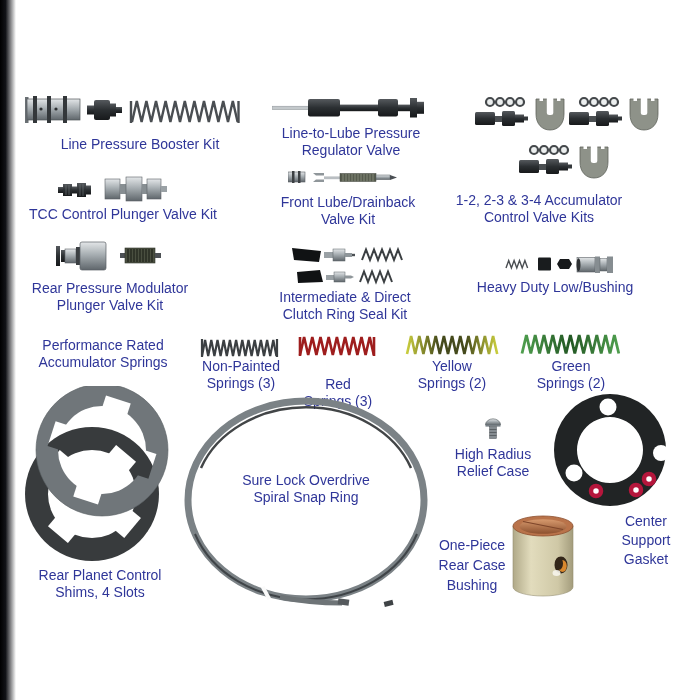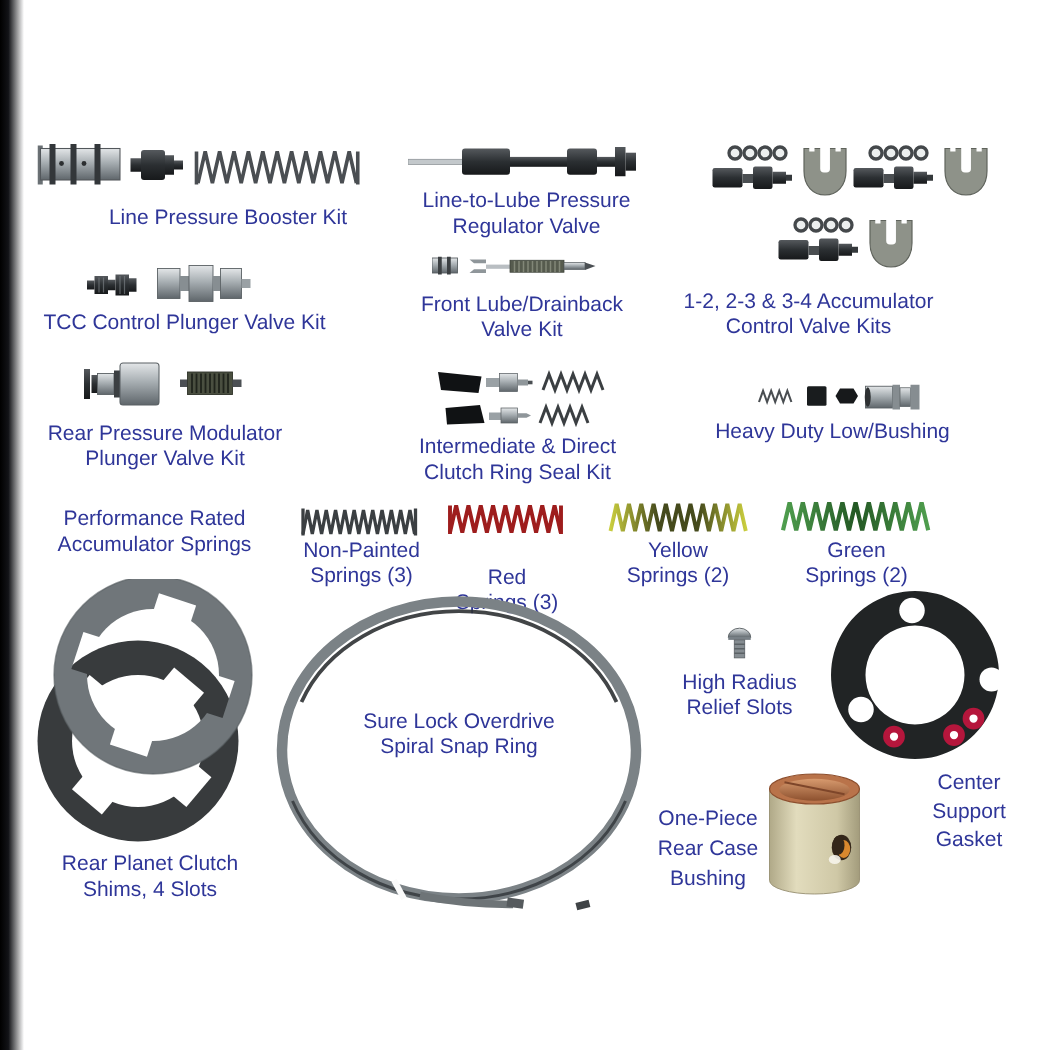--- a/index.html
+++ b/index.html
@@ -101,21 +101,21 @@
       <rect x="7" y="1" width="16" height="20" rx="2" fill="url(#darkm)"></rect>
       <rect x="23" y="4.5" width="6" height="13" fill="url(#darkm)"></rect>
       <rect x="29" y="8" width="6" height="6" fill="url(#darkm)"></rect>
     </g>
     <g transform="translate(103,2)" stroke="#4a4e52" stroke-width="2.4" fill="none">
       <line x1="3" y1="5" x2="3" y2="27"></line>
       <path d="M4,26 l4.8,-21 l4.8,21 l4.8,-21 l4.8,21 l4.8,-21 l4.8,21 l4.8,-21 l4.8,21 l4.8,-21 l4.8,21 l4.8,-21 l4.8,21 l4.8,-21 l4.8,21 l4.8,-21 l4.8,21 l4.8,-21 l4.8,21 l4.8,-21 l4.8,21 l4.8,-21 l4.8,21"></path>
       <line x1="110.5" y1="5" x2="110.5" y2="27"></line>
     </g>
   </svg>
-  <div class="label" style="left:152px;top:136px">
+  <div class="label" style="left:140px;top:136px">
     <div>Line Pressure Booster Kit</div>
   </div>
 
   <svg class="abs" style="left:272px;top:95px" width="155" height="26">
     <g>
       <rect x="0" y="11.2" width="38" height="3.4" fill="#c3c8cb" stroke="#8a9094" stroke-width="0.5"></rect>
       <g fill="url(#darkm)">
         <rect x="36" y="4" width="32" height="17.5" rx="2"></rect>
         <rect x="68" y="9.6" width="40" height="6.6"></rect>
         <rect x="106" y="4" width="20" height="17.5" rx="2"></rect>
@@ -337,21 +337,21 @@
     </defs>
     <g>
       <circle cx="74" cy="108" r="67" fill="var(--shim-dark)" mask="url(#mD)"></circle>
     </g>
     <g>
       <circle cx="84" cy="64" r="66" fill="var(--shim-gray)" mask="url(#mG)"></circle>
       <circle cx="84" cy="64" r="66" fill="none" stroke="#595f63" stroke-width="1" opacity="0.6"></circle>
     </g>
   </svg>
   <div class="label" style="left:100px;top:567px">
-    <div>Rear Planet Clutch</div>
+    <div>Rear Planet Control</div>
     <div>Shims, 4 Slots</div>
   </div>
 
   <svg class="abs" style="left:180px;top:395px" width="252" height="220">
     <g>
       <ellipse cx="126" cy="105" rx="118" ry="99" fill="none" stroke="var(--ring-gray)" stroke-width="7"></ellipse>
       <path d="M21,73 A112,93 0 0 1 231,73" fill="none" stroke="#2e3133" stroke-width="2.5" opacity="0.9"></path>
       <path d="M15,139 A118,99 0 0 0 237,139" fill="none" stroke="#313538" stroke-width="2" opacity="0.8"></path>
       <path d="M100,202 A120,40 0 0 0 162,208" fill="none" stroke="#6e7477" stroke-width="5"></path>
       <rect x="84" y="191" width="4" height="14" fill="#fafafa" transform="rotate(-28 86 198)"></rect>
@@ -367,21 +367,21 @@
   <svg class="abs" style="left:484px;top:417px" width="18" height="23">
     <g>
       <path d="M1.5,8 a7.5,6.2 0 0 1 15,0 z" fill="url(#silv)" stroke="#565c60" stroke-width="0.6"></path>
       <rect x="1.5" y="7.6" width="15" height="2" fill="#788086"></rect>
       <rect x="5.5" y="9.6" width="7" height="12" fill="#858c91" stroke="#565c60" stroke-width="0.5"></rect>
       <path d="M5.5,12.5 h7 M5.5,15.5 h7 M5.5,18.5 h7" stroke="#5b6165" stroke-width="1"></path>
     </g>
   </svg>
   <div class="label" style="left:493px;top:446px">
     <div>High Radius</div>
-    <div>Relief Slots</div>
+    <div>Relief Case</div>
   </div>
 
   <svg class="abs" style="left:552px;top:392px" width="122" height="122">
     <g>
       <path fill-rule="evenodd" fill="#212425" d="M58,2 a56,56 0 1 0 0.01,0 z M58,25 a33,33 0 1 1 -0.01,0 z"></path>
       <circle cx="56" cy="15" r="8.5" fill="#ffffff"></circle>
       <circle cx="109" cy="61" r="8" fill="#ffffff"></circle>
       <circle cx="22" cy="81" r="8.5" fill="#ffffff"></circle>
       <circle cx="44" cy="99" r="5" fill="#ffffff" stroke="var(--gasket-red)" stroke-width="4.5"></circle>
       <circle cx="84" cy="98" r="5" fill="#ffffff" stroke="var(--gasket-red)" stroke-width="4.5"></circle>

